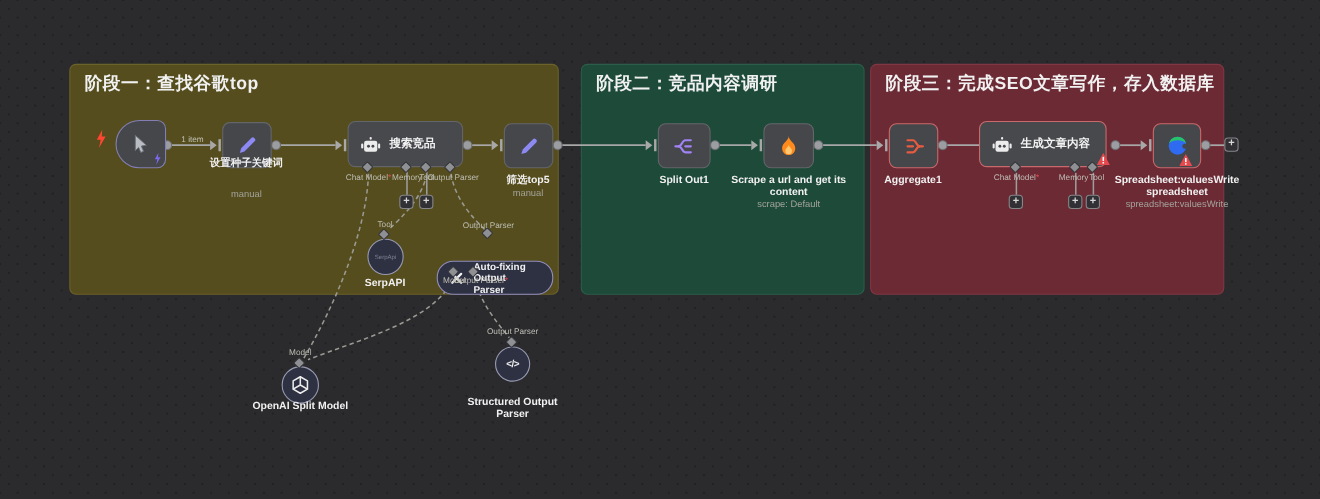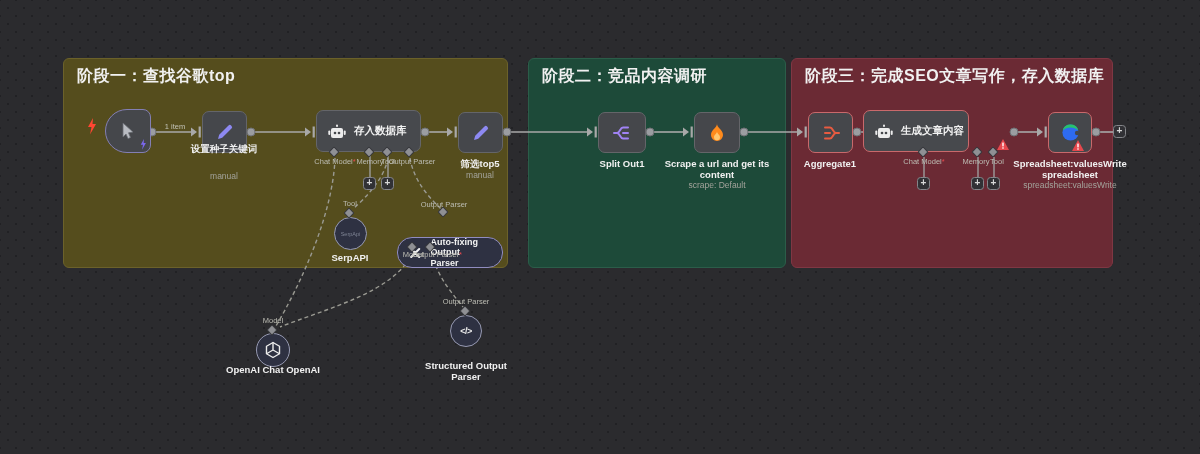--- a/index.html
+++ b/index.html
@@ -137,21 +137,21 @@
 
   <div class="node agent" style="left:316px; top:110px; width:105px; height:42px;">
     <svg class="icon" width="18" height="15" viewBox="0 0 18 15">
       <rect x="3" y="4" width="12" height="10" rx="2" fill="#ececec"></rect>
       <circle cx="7" cy="9" r="1.3" fill="#45474b"></circle>
         <circle cx="11" cy="9" r="1.3" fill="#45474b"></circle>
       <rect x="8" y="0.5" width="2" height="2.5" rx="1" fill="#ececec"></rect>
       <rect x="0.3" y="6.5" width="2" height="4.5" rx="1" fill="#ececec"></rect>
       <rect x="15.7" y="6.5" width="2" height="4.5" rx="1" fill="#ececec"></rect>
     </svg>
-    <span class="agent-title">存入数据库</span>
+    <span class="agent-title">搜索竞品</span>
   </div>
   <div class="diamond" style="left:330px; top:148px;"></div>
   <div class="diamond" style="left:365px; top:148px;"></div>
   <div class="diamond" style="left:383px; top:148px;"></div>
   <div class="diamond" style="left:405px; top:148px;"></div>
   <span class="plbl" style="left:335px; top:157px;"><span>Chat Model</span><span class="req">*</span></span>
   <span class="plbl" style="left:370px; top:157px;">Memory</span>
   <span class="plbl" style="left:388px; top:157px;">Tool</span>
   <span class="plbl" style="left:412px; top:157px;">Output Parser</span>
   <div class="plus" style="left:363px; top:177px;">+</div>
@@ -189,21 +189,21 @@
   <span class="plbl" style="left:437px; top:250px;text-align:center;"><span>Output Parser</span><span class="req">*</span></span>
 
   <span class="plbl" style="left:273px; top:316px;">Model</span>
   <div class="diamond" style="left:268px; top:326px;"></div>
   <div class="circle-node" style="left:256px; top:333px; width:34px; height:34px;">
     <svg class="icon" width="20" height="20" viewBox="0 0 20 20" fill="none" stroke="#ececec" stroke-width="1.4" stroke-linejoin="round">
       <path d="M10 2.5 L16.5 6.25 V13.75 L10 17.5 L3.5 13.75 V6.25 Z"></path>
       <path d="M10 2.5 V10 M16.5 13.75 L10 10 M3.5 13.75 L10 10"></path>
     </svg>
   </div>
-  <div class="nlabel" style="left:273px; top:364px;">OpenAI Chat OpenAI</div>
+  <div class="nlabel" style="left:273px; top:364px;">OpenAI Split Model</div>
 
   <span class="plbl" style="left:466px; top:297px;">Output Parser</span>
   <div class="diamond" style="left:461px; top:307px;"></div>
   <div class="circle-node" style="left:450px; top:315px; width:32px; height:32px;">
     <span class="code-icon">&lt;/&gt;</span>
   </div>
   <div class="nlabel" style="left:466px; top:349px;margin-top:11px;">
     <div>Structured Output</div>
       <div>Parser</div>
   </div>
@@ -233,21 +233,21 @@
   <div class="node err" style="left:808px; top:112px; width:45px; height:41px;">
     <svg class="icon" width="20" height="18" viewBox="0 0 20 18" fill="none" stroke="#e85b41" stroke-width="2" stroke-linecap="round">
       <path d="M18 9 H15"></path>
         <path d="M15 9 C12 9 12 3.5 9 3.5 H4"></path>
         <path d="M9 9 H4"></path>
         <path d="M15 9 C12 9 12 14.5 9 14.5 H4"></path>
     </svg>
   </div>
   <div class="nlabel" style="left:830px; top:158px;">Aggregate1</div>
 
-  <div class="node agent err" style="left:863px; top:110px; width:106px; height:42px;">
+  <div class="node agent err" style="left:890px; top:110px; width:116px; height:42px;">
     <svg class="icon" width="18" height="15" viewBox="0 0 18 15">
       <rect x="3" y="4" width="12" height="10" rx="2" fill="#ececec"></rect>
       <circle cx="7" cy="9" r="1.3" fill="#45474b"></circle>
         <circle cx="11" cy="9" r="1.3" fill="#45474b"></circle>
       <rect x="8" y="0.5" width="2" height="2.5" rx="1" fill="#ececec"></rect>
       <rect x="0.3" y="6.5" width="2" height="4.5" rx="1" fill="#ececec"></rect>
       <rect x="15.7" y="6.5" width="2" height="4.5" rx="1" fill="#ececec"></rect>
     </svg>
     <span class="agent-title">生成文章内容</span>
   </div>

